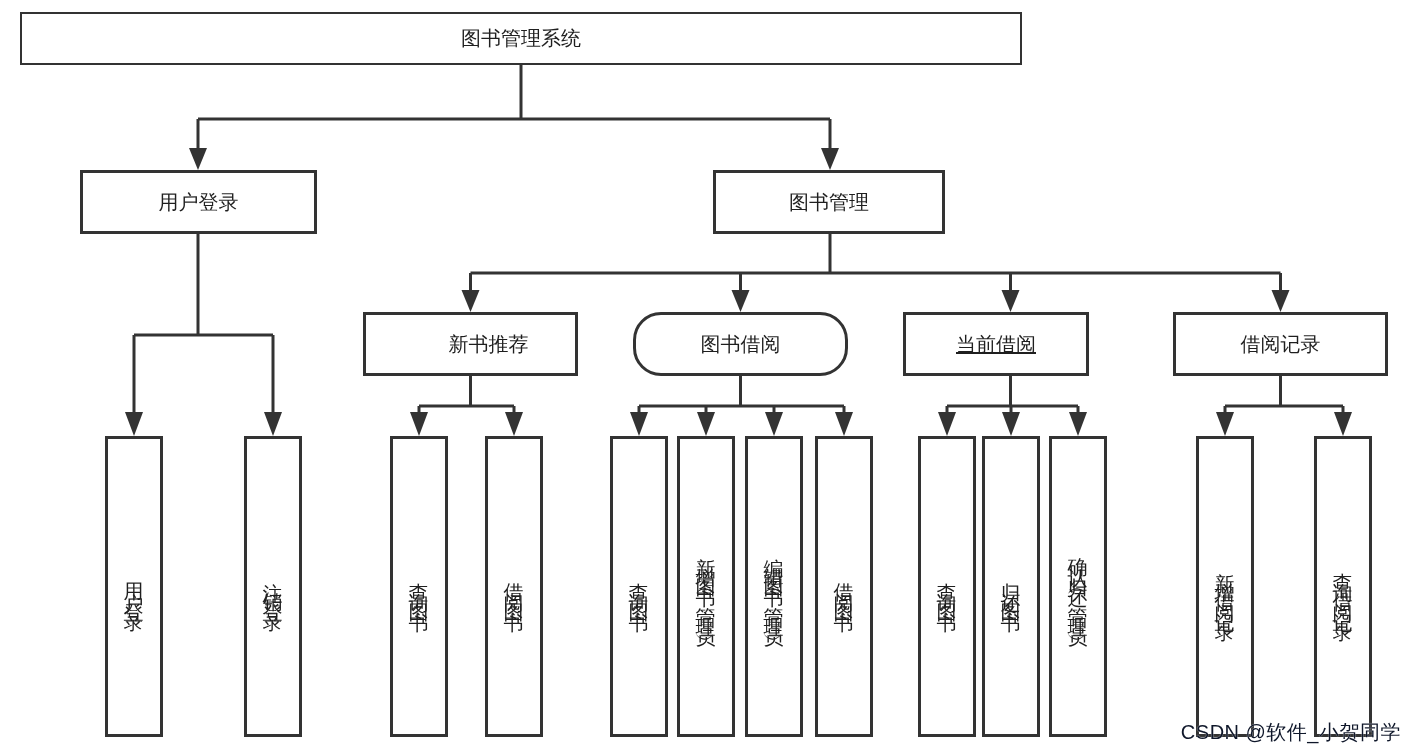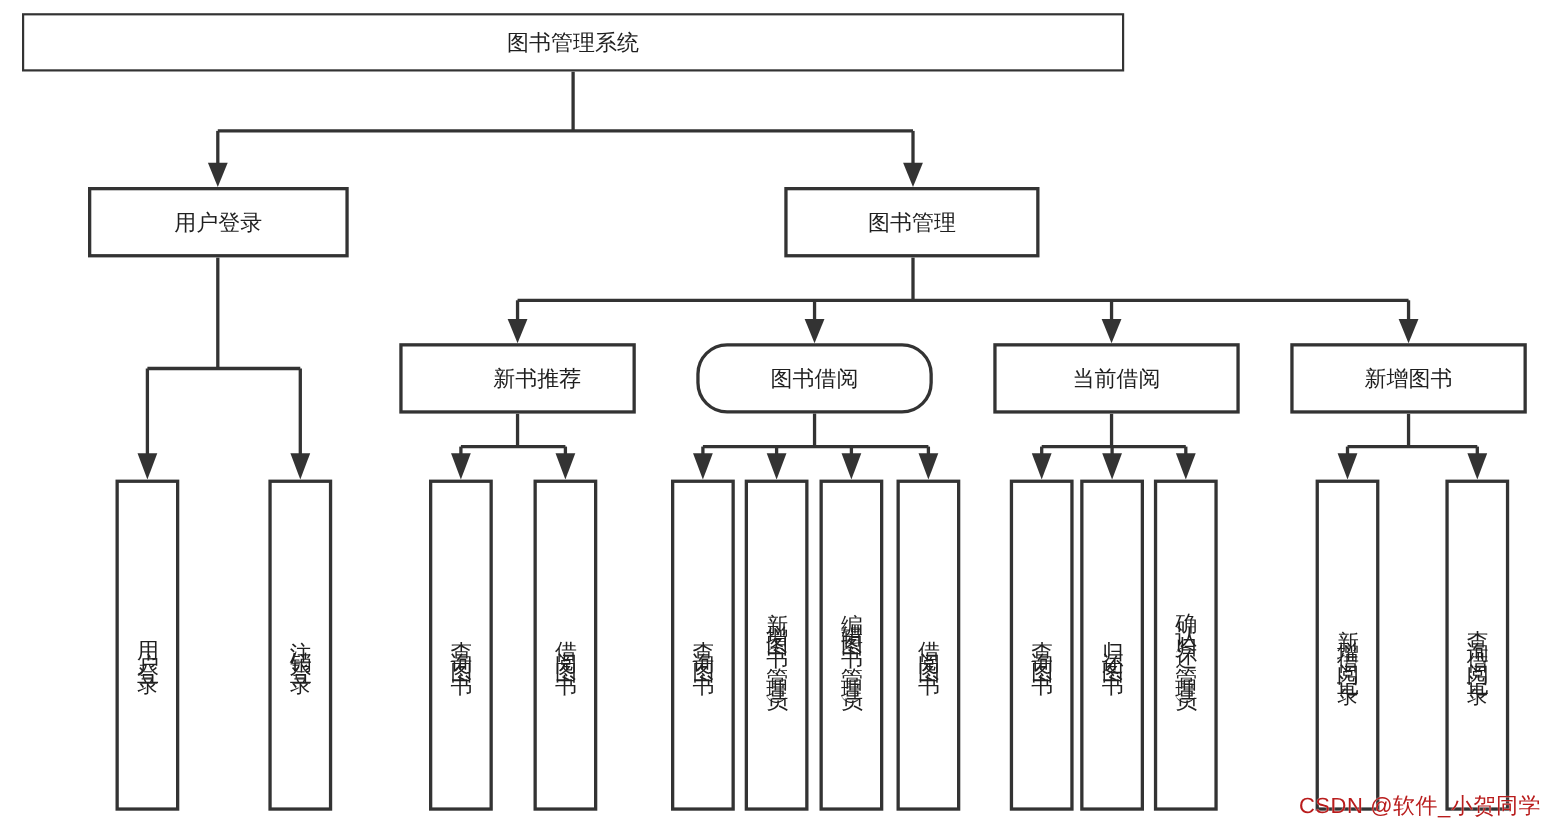--- a/index.html
+++ b/index.html
@@ -46,21 +46,21 @@
     letter-spacing: 10px;
     color: #1f1f1f;
     line-height: 1;
     white-space: nowrap;
   }
   #watermark {
     position: absolute;
     right: 4px;
     top: 719px;
     font-size: 20px;
-    color: #b91c1c;
+    color: #0f172a;
     letter-spacing: 0.5px;
     z-index: 5;
     text-shadow: 0 0 1px #ffffff;
     white-space: nowrap;
   }
 </style>
 </head>
 <body>
 
 <div id="canvas">
@@ -144,25 +144,25 @@
   <div class="node" style="left:713px; top:170px; width:232px; height:64px;">
     <span>图书管理</span>
   </div>
 
   <div class="node" style="left:363px; top:312px; width:215px; height:64px;padding-left:36px;">
     <span>新书推荐</span>
   </div>
   <div class="node" style="left:633px; top:312px; width:215px; height:64px;border-radius:28px;">
     <span>图书借阅</span>
   </div>
-  <div class="node" style="left:903px; top:312px; width:224px; height:64px;">
+  <div class="node" style="left:903px; top:312px; width:186px; height:64px;text-decoration:underline;">
     <span>当前借阅</span>
   </div>
   <div class="node" style="left:1173px; top:312px; width:215px; height:64px;">
-    <span>新增图书</span>
+    <span>借阅记录</span>
   </div>
 
   <div class="leaf" style="left:105px; top:436px; width:58px; height:301px;">
     <span>用户登录</span>
   </div>
   <div class="leaf" style="left:244px; top:436px; width:58px; height:301px;">
     <span>注销登录</span>
   </div>
   <div class="leaf" style="left:390px; top:436px; width:58px; height:301px;">
     <span>查询图书</span>

